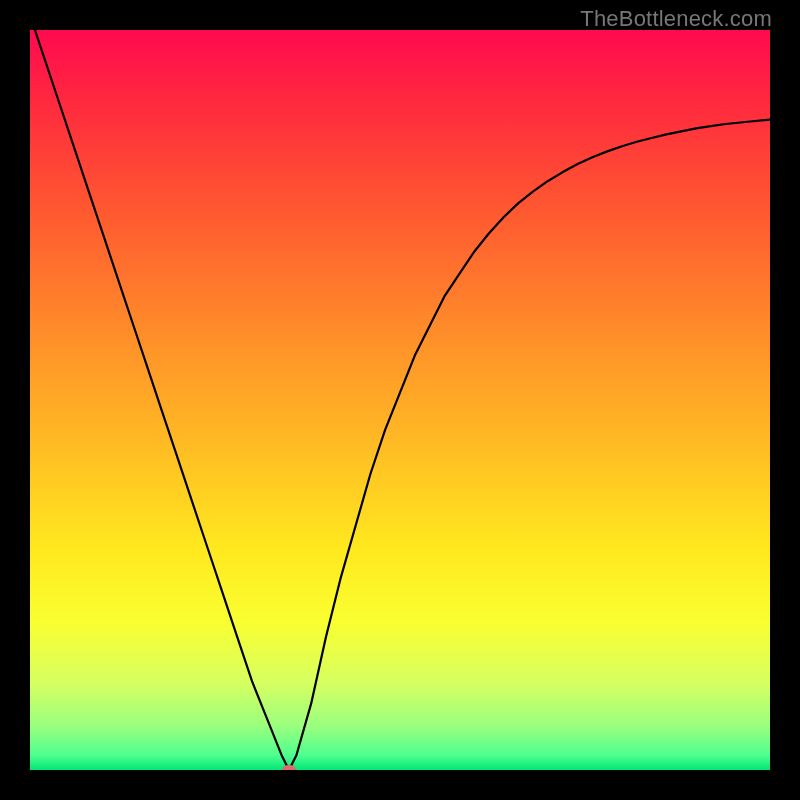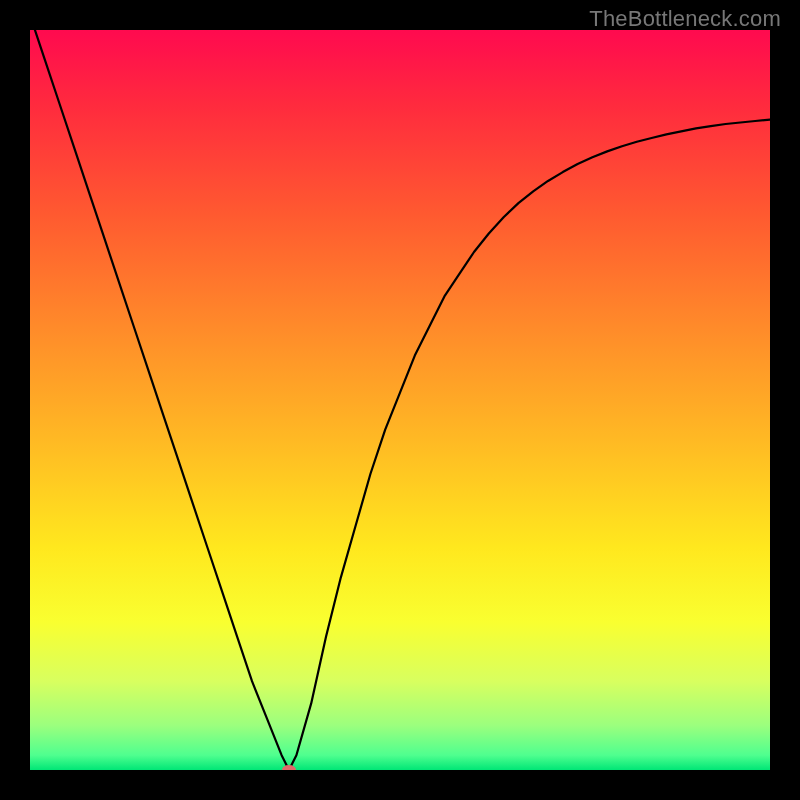--- a/index.html
+++ b/index.html
@@ -19,21 +19,21 @@
   .plot-area {
     position: absolute;
     left: 30px;
     top: 30px;
     width: 740px;
     height: 740px;
   }
   .attribution {
     position: absolute;
     top: 6px;
-    right: 19px;
+    right: 28px;
     font-family: Arial, Helvetica, sans-serif;
     font-size: 22px;
     color: #777;
     font-weight: 400;
     letter-spacing: 0.2px;
   }
   svg {
     display: block;
   }
 </style>

